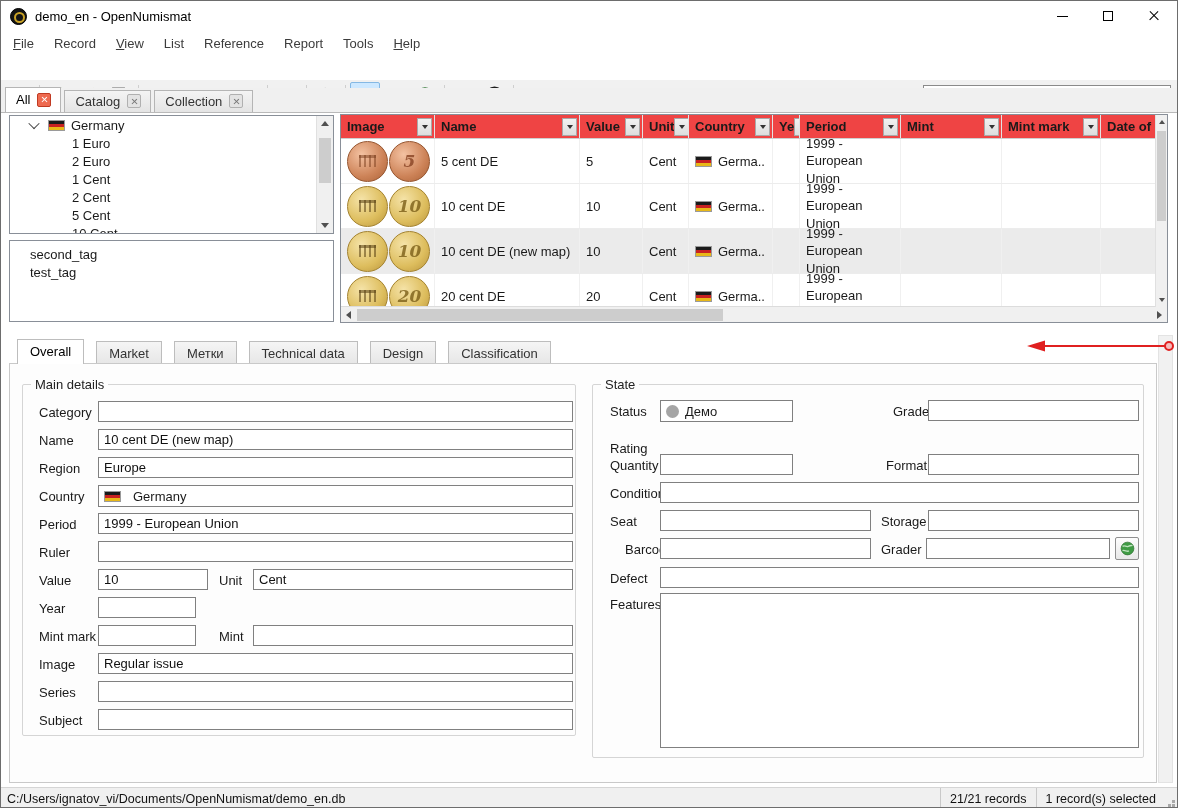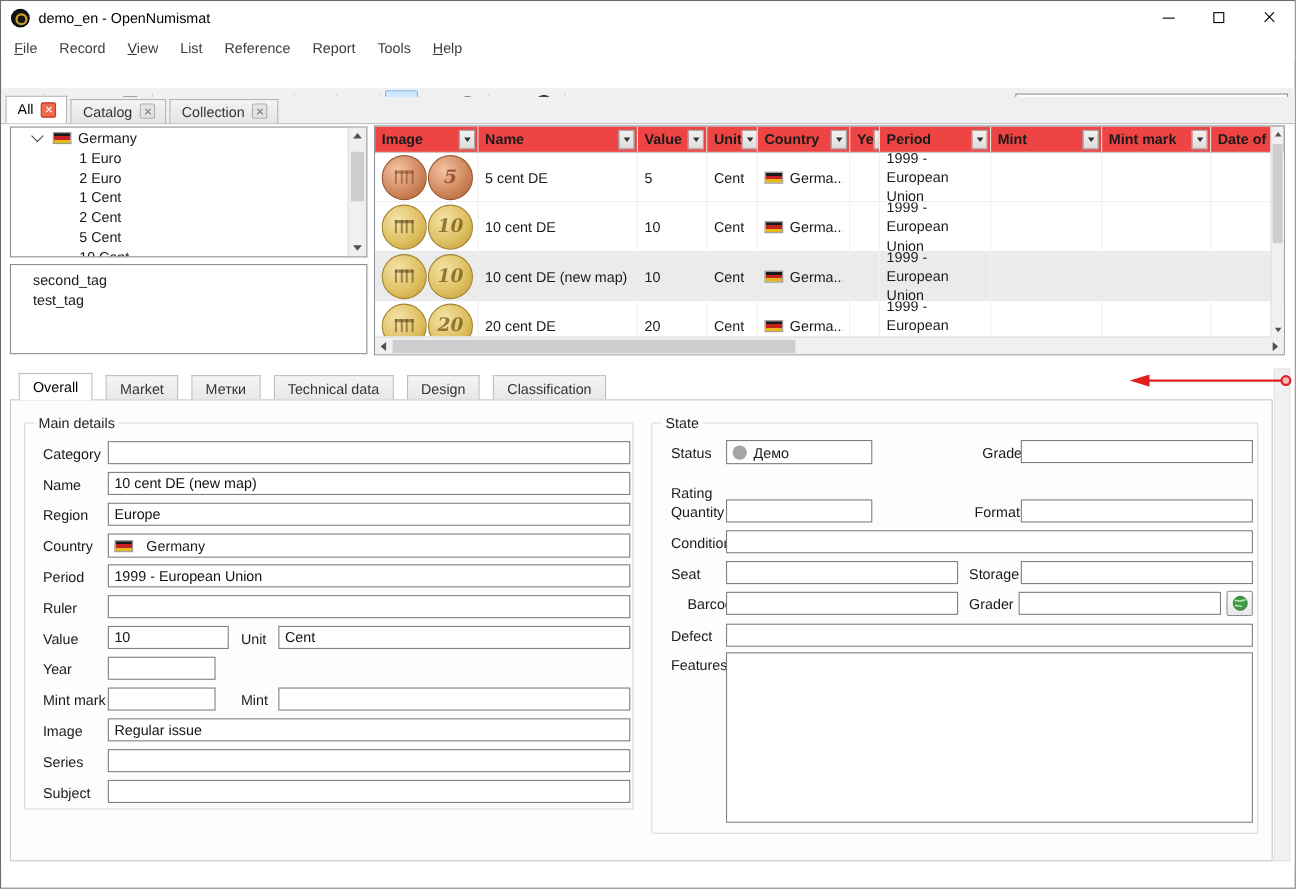--- a/index.html
+++ b/index.html
@@ -676,14 +676,20 @@
             <span class="flabel">Features</span>
           </div>
         <textarea class="featurebox" style="left: 67px; top: 208px; width: 479px; height: 155px;"></textarea>
       </div>
 
     </div>
 
     <div class="detail-vscroll"></div>
   </div>
 
+  <div class="statusbar">
+    <span class="sb-path">C:/Users/ignatov_vi/Documents/OpenNumismat/demo_en.db</span>
+    <span class="sb-cell">21/21 records</span>
+    <span class="sb-cell">1 record(s) selected</span>
+    <span class="grip"></span>
+  </div>
 
 </div>
 
 </body></html>

